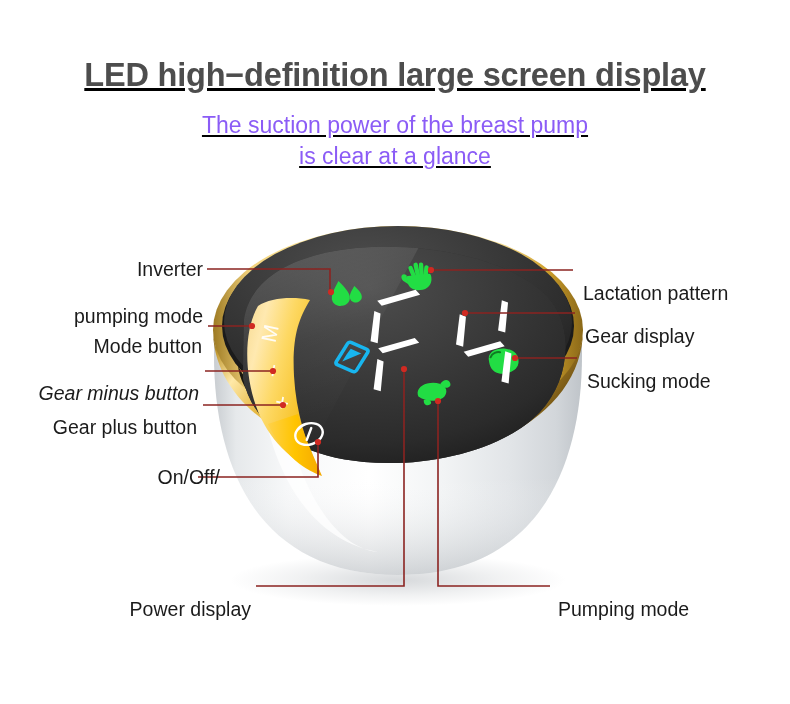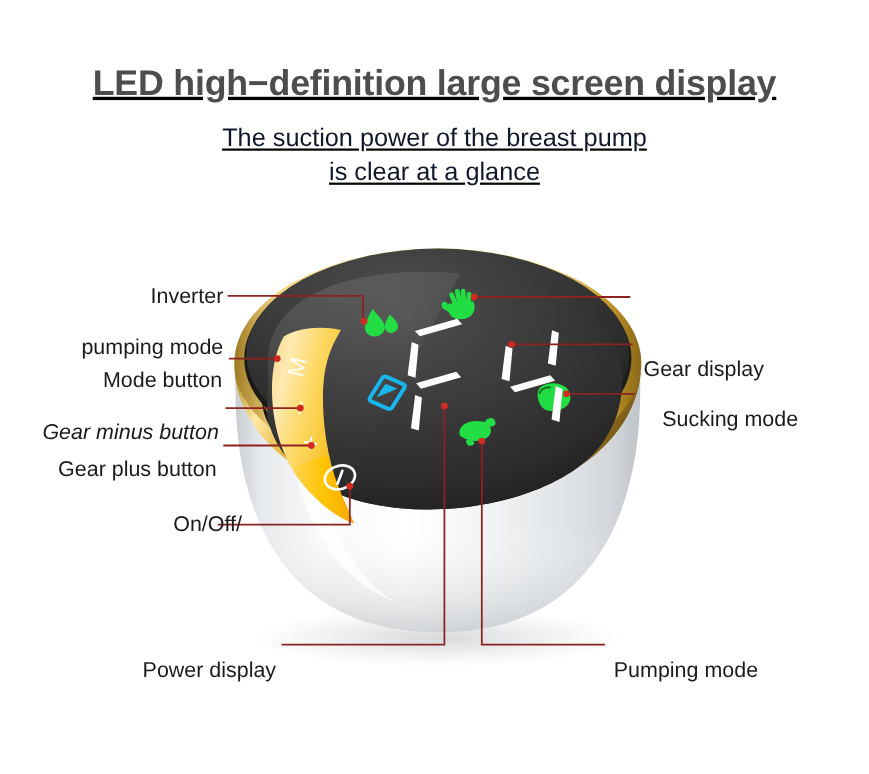--- a/index.html
+++ b/index.html
@@ -32,21 +32,21 @@
     font-weight: bold;
     color: #4d4d4d;
     letter-spacing: -0.2px;
     line-height: 1.12;
   }
   #subtitle {
     margin: 0;
     padding-top: 17px;
     font-size: 23px;
     font-weight: normal;
-    color: #0f172a;
+    color: #8b5cf6;
     line-height: 1.34;
   }
   #subtitle .sub-line { display: block; }
 
   
   #diagram {
     position: absolute;
     left: 0;
     top: 0;
     width: 790px;
@@ -356,26 +356,29 @@
   </div>
 
   <div class="callout right-align" style="left:0px; top:392px; width:197px;">
     <span class="cl-line">Gear plus button</span>
   </div>
 
   <div class="callout right-align" style="left:0px; top:442px; width:192px;padding-left:28px;">
     <span class="cl-line">On/Off/</span>
   </div>
 
+  <div class="callout left-align" style="left:583px; top:258px;">
+    <span class="cl-line">Lactation pattern</span>
+  </div>
 
   <div class="callout left-align" style="left:585px; top:301px;">
     <span class="cl-line">Gear display</span>
   </div>
 
-  <div class="callout left-align" style="left:602px; top:346px;">
+  <div class="callout left-align" style="left:587px; top:346px;">
     <span class="cl-line">Sucking mode</span>
   </div>
 
   <div class="callout right-align" style="left:0px; top:574px; width:251px;">
     <span class="cl-line">Power display</span>
   </div>
 
   <div class="callout left-align" style="left:558px; top:574px;">
     <span class="cl-line">Pumping mode</span>
   </div>

